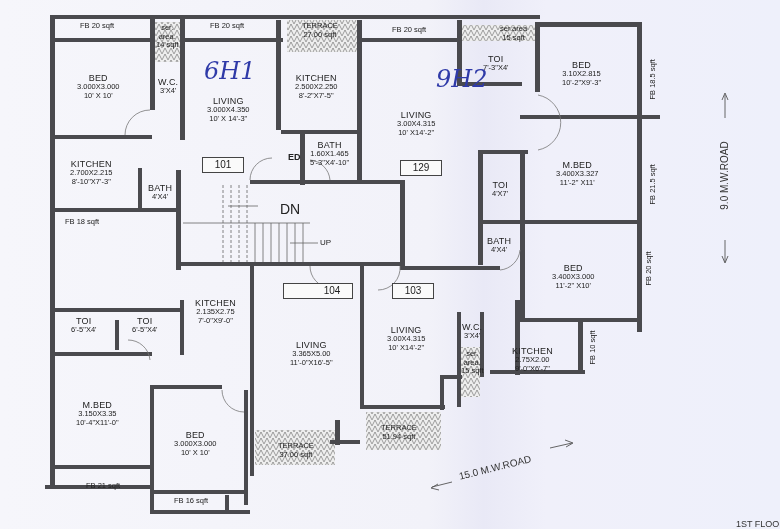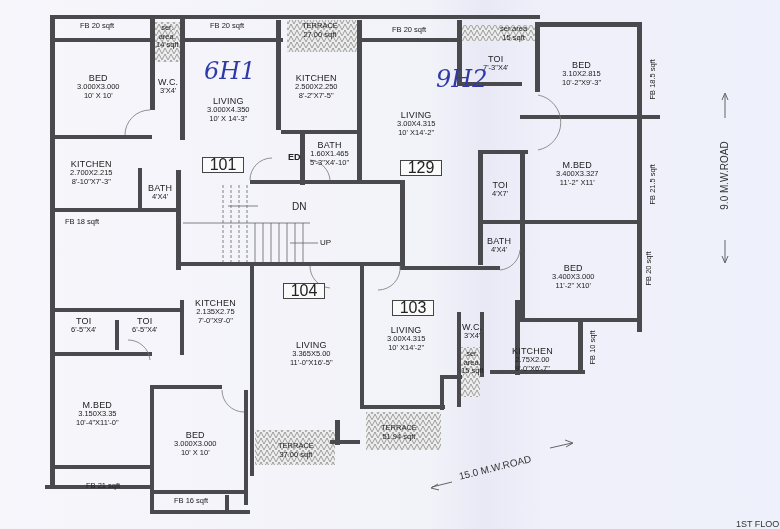--- a/index.html
+++ b/index.html
@@ -3,21 +3,21 @@
 <meta charset="utf-8">
 <style>
   html,body{margin:0;padding:0;}
   body{width:780px;height:529px;overflow:hidden;background:#f3f3fa;font-family:"Liberation Sans",sans-serif;color:#222;}
   #sheet{position:relative;width:780px;height:529px;background:linear-gradient(90deg,#f6f6fb 0%,#f2f2f9 55%,#e9e9f6 62%,#f0f0fa 70%,#eef0fb 100%);}
   svg#plan{position:absolute;left:0;top:0;}
   .lbl{position:absolute;text-align:center;white-space:nowrap;line-height:1.15;}
   .lbl .t{display:block;font-size:9px;letter-spacing:.2px;}
   .lbl .d{display:block;font-size:7.5px;}
   .small{font-size:7.5px;}
-  .unit{position:absolute;width:40px;height:14px;border:1px solid #444;background:#fafafa;font-size:16px;text-align:center;line-height:14px;}
+  .unit{position:absolute;width:40px;height:14px;border:1px solid #444;background:#fafafa;font-size:10px;text-align:center;line-height:14px;}
   .hand{position:absolute;font-family:"DejaVu Serif",serif;color:#2f3aa8;font-size:24px;font-style:italic;}
   .vert{position:absolute;transform:rotate(-90deg);transform-origin:center;font-size:7.5px;white-space:nowrap;}
   .road{position:absolute;font-size:10px;white-space:nowrap;color:#333;}
 </style>
 </head>
 <body>
 
 <div id="sheet">
 
 <svg id="plan" width="780" height="529" viewBox="0 0 780 529">
@@ -131,22 +131,22 @@
     <line x1="550" y1="448" x2="572" y2="443"></line>
     <path d="M565 440 L573 443 L566 447"></path>
   </g>
 </svg>
 
 <div class="hand" style="left:204px;top:57px;">6H1</div>
 <div class="hand" style="left:388px;top:65px;margin-left:48px;">9H2</div>
 
 <div class="unit" style="left:202px;top:157px;">101</div>
 <div class="unit" style="left:400px;top:160px;">129</div>
-<div class="unit" style="left:392px;top:283px;margin-top:17px;">103</div>
-<div class="unit" style="left:283px;top:283px;">104</div>
+<div class="unit" style="left:392px;top:283px;">103</div>
+<div class="unit" style="left:283px;top:283px;padding-left:28px;">104</div>
 
 <div class="lbl small" style="left:80px;top:22px;">FB  20 sqft</div>
 <div class="lbl" style="left:156px;top:24px;font-size:6.5px;">
   <span class="d">ser.</span>
   <span class="d">area.</span>
   <span class="d">14 sqft</span>
 </div>
 <div class="lbl" style="left:77px;top:73px;">
   <span class="t">BED</span>
   <span class="d">3.000X3.000</span>
@@ -172,21 +172,21 @@
   <span class="d">4'X4'</span>
 </div>
 <div class="lbl small" style="left:65px;top:218px;">FB  18 sqft</div>
 
 <div class="lbl" style="left:288px;top:152px;font-size:9px;font-weight:bold;">ED</div>
 <div class="lbl" style="left:310px;top:140px;">
   <span class="t">BATH</span>
   <span class="d">1.60X1.465</span>
   <span class="d">5'-3"X4'-10"</span>
 </div>
-<div class="lbl" style="left:252px;top:201px;font-size:10px;padding-left:40px;">DN</div>
+<div class="lbl" style="left:240px;top:201px;font-size:14px;padding-left:40px;">DN</div>
 <div class="lbl" style="left:320px;top:238px;font-size:8px;">UP</div>
 
 <div class="lbl" style="left:302px;top:22px;">
   <span class="d">TERRACE</span>
   <span class="d">27.00 sqft</span>
 </div>
 <div class="lbl" style="left:295px;top:73px;">
   <span class="t">KITCHEN</span>
   <span class="d">2.500X2.250</span>
   <span class="d">8'-2"X7'-5"</span>

